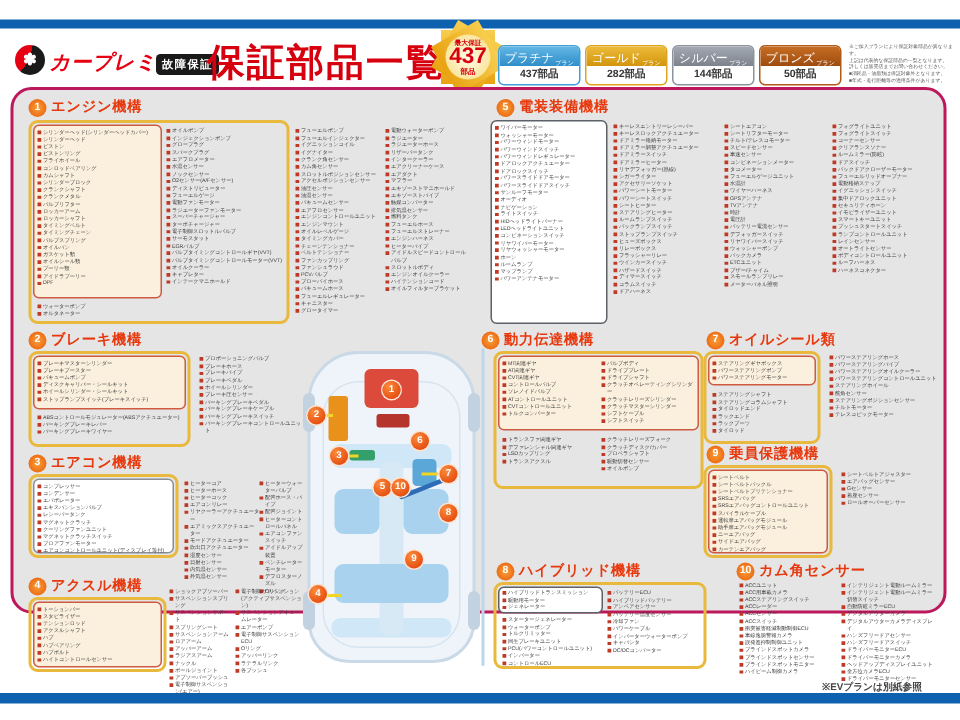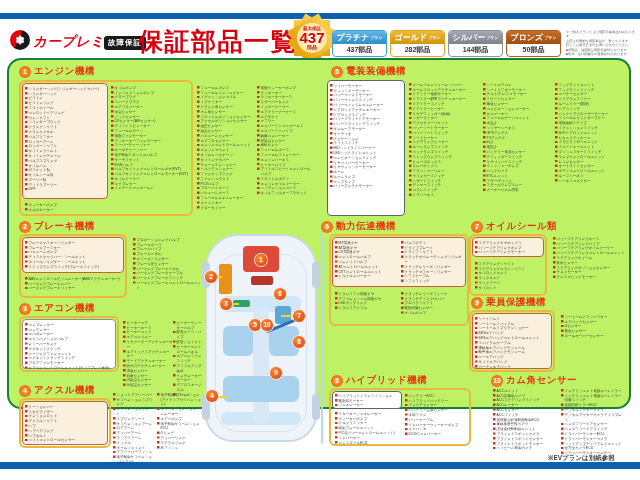--- a/index.html
+++ b/index.html
@@ -25,34 +25,34 @@
   #star .r2{transform:rotate(30deg)} #star .r3{transform:rotate(60deg)}
   #star-inner{position:absolute;inset:9px;border-radius:50%;
     background:radial-gradient(#fffbe8,#f8dd80);display:flex;flex-direction:column;
     align-items:center;justify-content:center;color:#d7000f}
   #star-inner .t{font-size:4.5px;font-weight:bold}
   #star-inner .n{font-size:15px;font-weight:700;line-height:13px}
   #star-inner .b{font-size:5px;font-weight:bold}
   
   .plan{position:absolute;top:30px;width:55px;height:27px;border-radius:4px;overflow:hidden;
     background:#fff;border:1.5px solid;box-sizing:border-box}
-  .plan-top{height:13px;color:#fff;font-weight:bold;font-size:8px;display:flex;
-    align-items:center;justify-content:center}
+  .plan-top{height:13px;color:#fff;font-weight:normal;font-size:8px;display:flex;
+    align-items:flex-end;justify-content:center}
   .plan-suffix{font-size:4px;margin-left:1px}
   .plan-count{font-size:7px;text-align:center;color:#333;line-height:11px;font-weight:bold}
   .p-blue{border-color:#3f9ed6}.p-blue .plan-top{background:linear-gradient(#62b6e4,#2f8ec9)}
   .p-gold{border-color:#dfa41f}.p-gold .plan-top{background:linear-gradient(#edbb3a,#d2950d)}
   .p-silver{border-color:#8d939c}.p-silver .plan-top{background:linear-gradient(#a3a9b2,#7d838d)}
   .p-bronze{border-color:#b25a18}.p-bronze .plan-top{background:linear-gradient(#c76d24,#9d4c10)}
   #disclaimer{position:absolute;left:566px;top:29px;width:140px;transform:scale(.5);
     transform-origin:0 0;font-size:6.5px;line-height:1.4;color:#555}
 
   
   #main{position:absolute;left:7px;top:58px;width:624px;height:351px;box-sizing:border-box;
-    border:2px solid #15803d;border-radius:14px;background:#bef264}
+    border:2px solid #be185d;border-radius:14px;background:#e5e5e5}
   #footnote{position:absolute;left:548px;top:453px;font-size:6.5px;color:#444;font-weight:bold}
 
   
   .shead{position:absolute;display:flex;align-items:center;gap:3px}
   .snum{width:12px;height:12px;border-radius:50%;background:radial-gradient(#f9a13b,#e95504);
     color:#fff;font-size:7px;font-weight:bold;text-align:center;line-height:12px;flex:none}
   .stitle{font-size:9.5px;font-weight:900;color:#e8380d;letter-spacing:.5px;white-space:nowrap}
 
   
   .gbox{position:absolute;border:2px solid #e9b93d;border-radius:6px;box-sizing:border-box}

